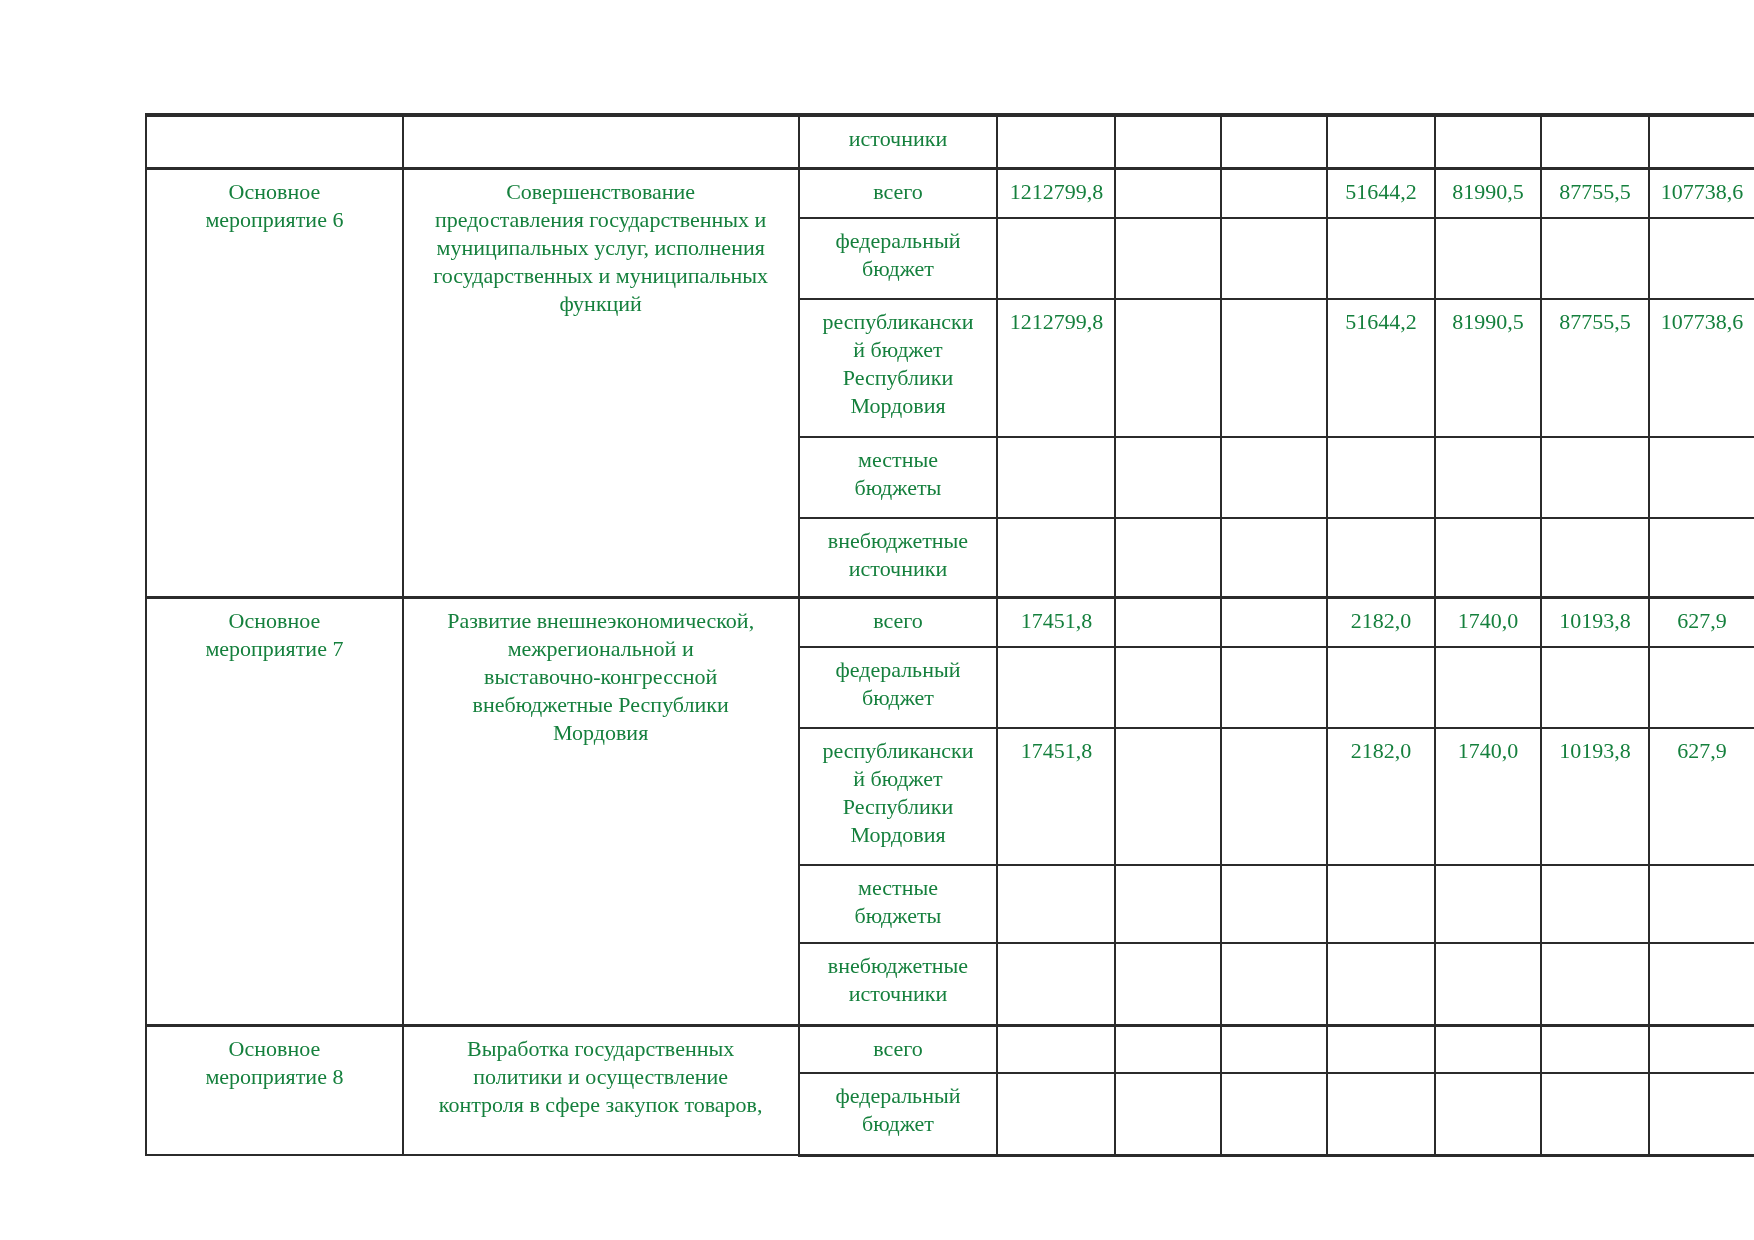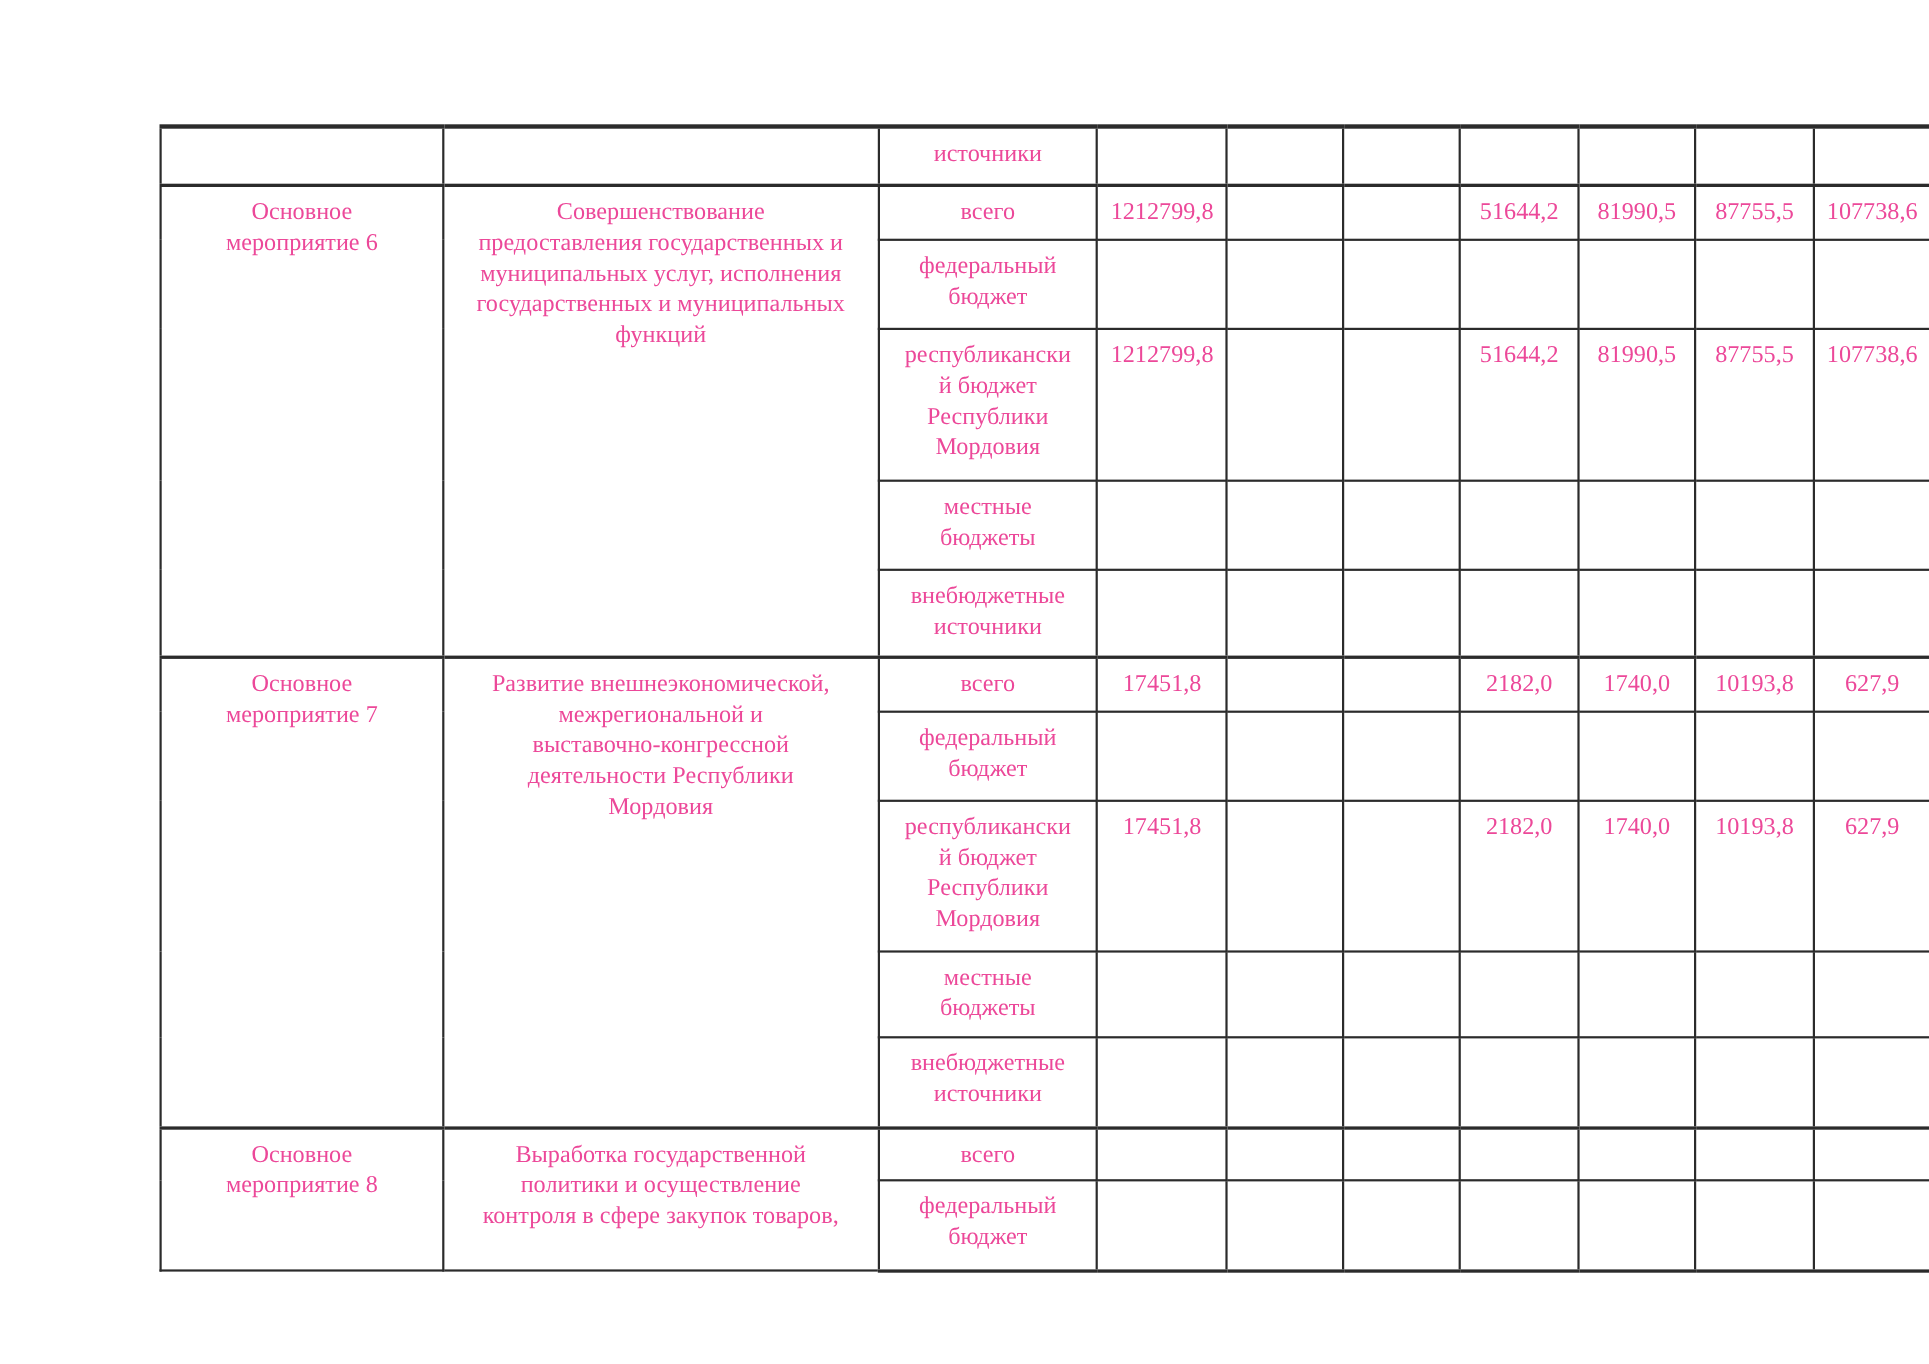--- a/index.html
+++ b/index.html
@@ -11,21 +11,21 @@
     width: 1754px;
     height: 1240px;
     overflow: hidden;
   }
   .page {
     position: relative;
     width: 1754px;
     height: 1240px;
     background: #ffffff;
     font-family: "Liberation Serif", serif;
-    color: #ec4899;
+    color: #15803d;
   }
   table.budget {
     position: absolute;
     left: 145px;
     top: 113px;
     border-collapse: collapse;
     table-layout: fixed;
     border: none;
   }
   table.budget td {
@@ -141,21 +141,21 @@
           <td></td>
           <td></td>
           <td></td>
         </tr>
         <tr class="block-start" style="height: 50px;">
           <td class="pad-lg" rowspan="5">Основное
 мероприятие 7</td>
           <td class="pad-lg" rowspan="5">Развитие внешнеэкономической,
 межрегиональной и
 выставочно-конгрессной
-деятельности Республики
+внебюджетные Республики
 Мордовия</td>
           <td>всего</td>
           <td>17451,8</td>
           <td></td>
           <td></td>
           <td>2182,0</td>
           <td>1740,0</td>
           <td>10193,8</td>
           <td>627,9</td>
         </tr>
@@ -201,21 +201,21 @@
           <td></td>
           <td></td>
           <td></td>
           <td></td>
           <td></td>
           <td></td>
         </tr>
         <tr class="block-start" style="height: 48px;">
           <td class="pad-lg bottom-thick" rowspan="2">Основное
 мероприятие 8</td>
-          <td class="pad-lg bottom-thick" rowspan="2">Выработка государственной
+          <td class="pad-lg bottom-thick" rowspan="2">Выработка государственных
 политики и осуществление
 контроля в сфере закупок товаров,</td>
           <td>всего</td>
           <td></td>
           <td></td>
           <td></td>
           <td></td>
           <td></td>
           <td></td>
           <td></td>

